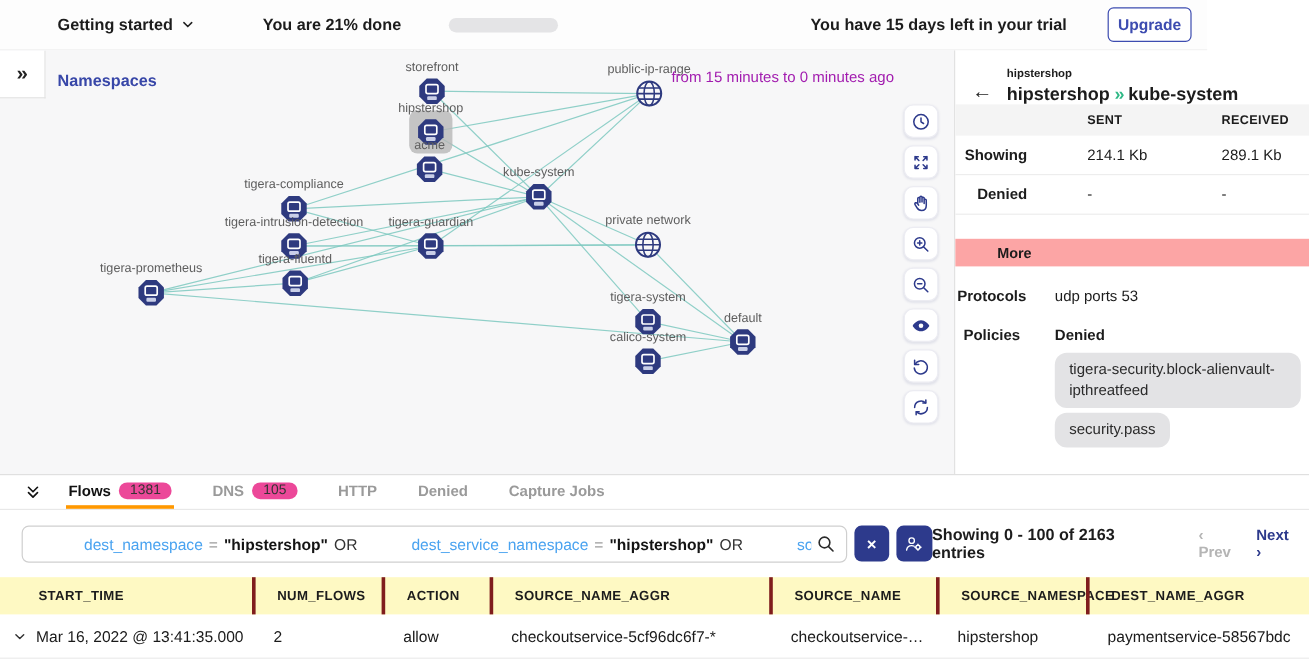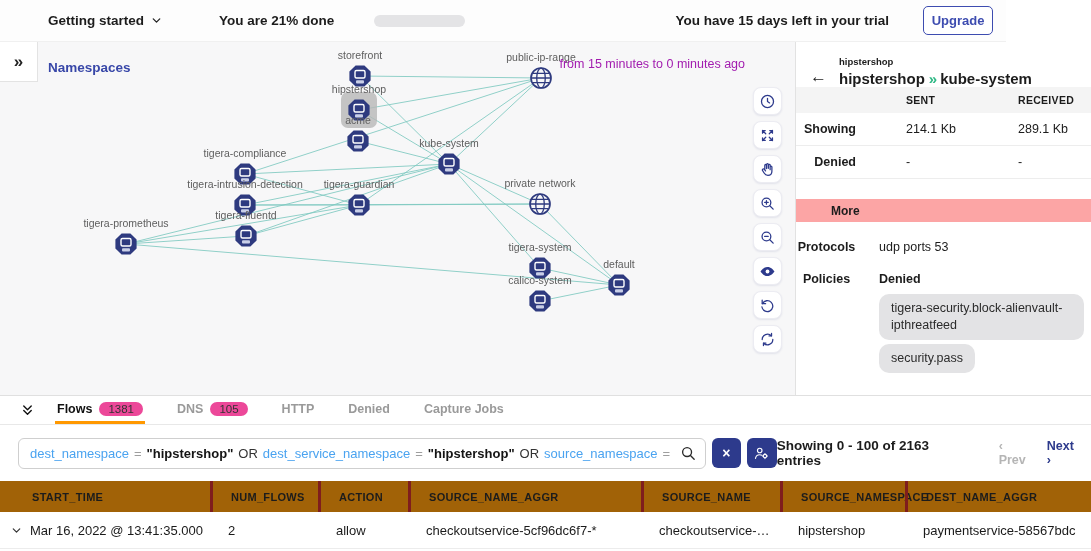--- a/index.html
+++ b/index.html
@@ -58,33 +58,33 @@
   .tabbar { height:29px; border-bottom:1px solid #e8e8e8; display:flex; align-items:stretch; padding-left:13px; }
   .tab-collapse { width:28px; display:flex; align-items:center; justify-content:center; cursor:pointer; color:#111; }
   .tab { display:flex; align-items:center; gap:7px; margin-left:14px; margin-right:16px; padding:0 2px;
     border-bottom:3px solid transparent; font-size:12.5px; font-weight:bold; color:#9a9a9a; cursor:pointer; }
   .tab.active { color:#111; border-bottom-color:#ff9800; }
   .badge { background:#ec4899; color:#333; border-radius:9px; padding:1px 9px; font-size:11.5px; font-weight:normal; }
   .filter-row { height:56px; display:flex; align-items:center; padding-left:18px; }
   .query-box { width:699px; height:31px; background:#fff; border:1px solid #cfcfcf; border-radius:6px;
     display:flex; align-items:center; padding:0 8px 0 11px; overflow:hidden; }
   .query-tokens { flex:1; display:flex; gap:5px; white-space:nowrap; overflow:hidden; font-size:13px; }
-  .tk-field { color:#4aa3f0; }
+  .tk-field { color:#4aa3f0;margin-left:40px; }
   .tk-operator { color:#9e9e9e; }
   .tk-value { color:#141414; font-weight:bold; }
   .tk-keyword { color:#333; }
   .qsearch { flex:none; margin-left:4px; color:#2b2b2b; display:flex; cursor:pointer; }
   .navy-btn { width:30px; height:30px; margin-left:6px; background:#2d3a8c; color:#fff; border:none; border-radius:6px;
     display:flex; align-items:center; justify-content:center; cursor:pointer; font-size:14px; font-weight:bold; font-family:inherit; }
   .navy-btn svg { width:17px; height:17px; }
   .results-summary { margin-left:auto; font-size:13.5px; font-weight:bold; }
   .pg-prev { margin-left:25px; color:#b5b5b5; font-size:12.5px; font-weight:bold; cursor:default; }
   .pg-next { margin:0 10px 0 14px; color:#2d3a8c; font-size:12.5px; font-weight:bold; cursor:pointer; }
   .frow { display:grid; grid-template-columns:210px 108px 90px 233px 139px 125px 1fr; align-items:center; }
-  .thead { height:31px; background:#a16207; }
+  .thead { height:31px; background:#fef9c3; }
   .th { font-size:11px; font-weight:bold; letter-spacing:.3px; padding-left:18px; height:100%; display:flex; align-items:center; }
   .th + .th { border-left:3px solid #7f1d1d; }
   .th:first-child { padding-left:32px; }
   .trow { height:37px; border-bottom:1px solid #ececec; font-size:13px; color:#1a1a1a; cursor:pointer; }
   .td { padding-left:18px; overflow:hidden; white-space:nowrap; }
   .td:first-child { padding-left:10px; display:flex; align-items:center; gap:7px; }
   .row-chevron { display:flex; color:#333; flex-none:0; }
 </style>
 </head>
 <body>

